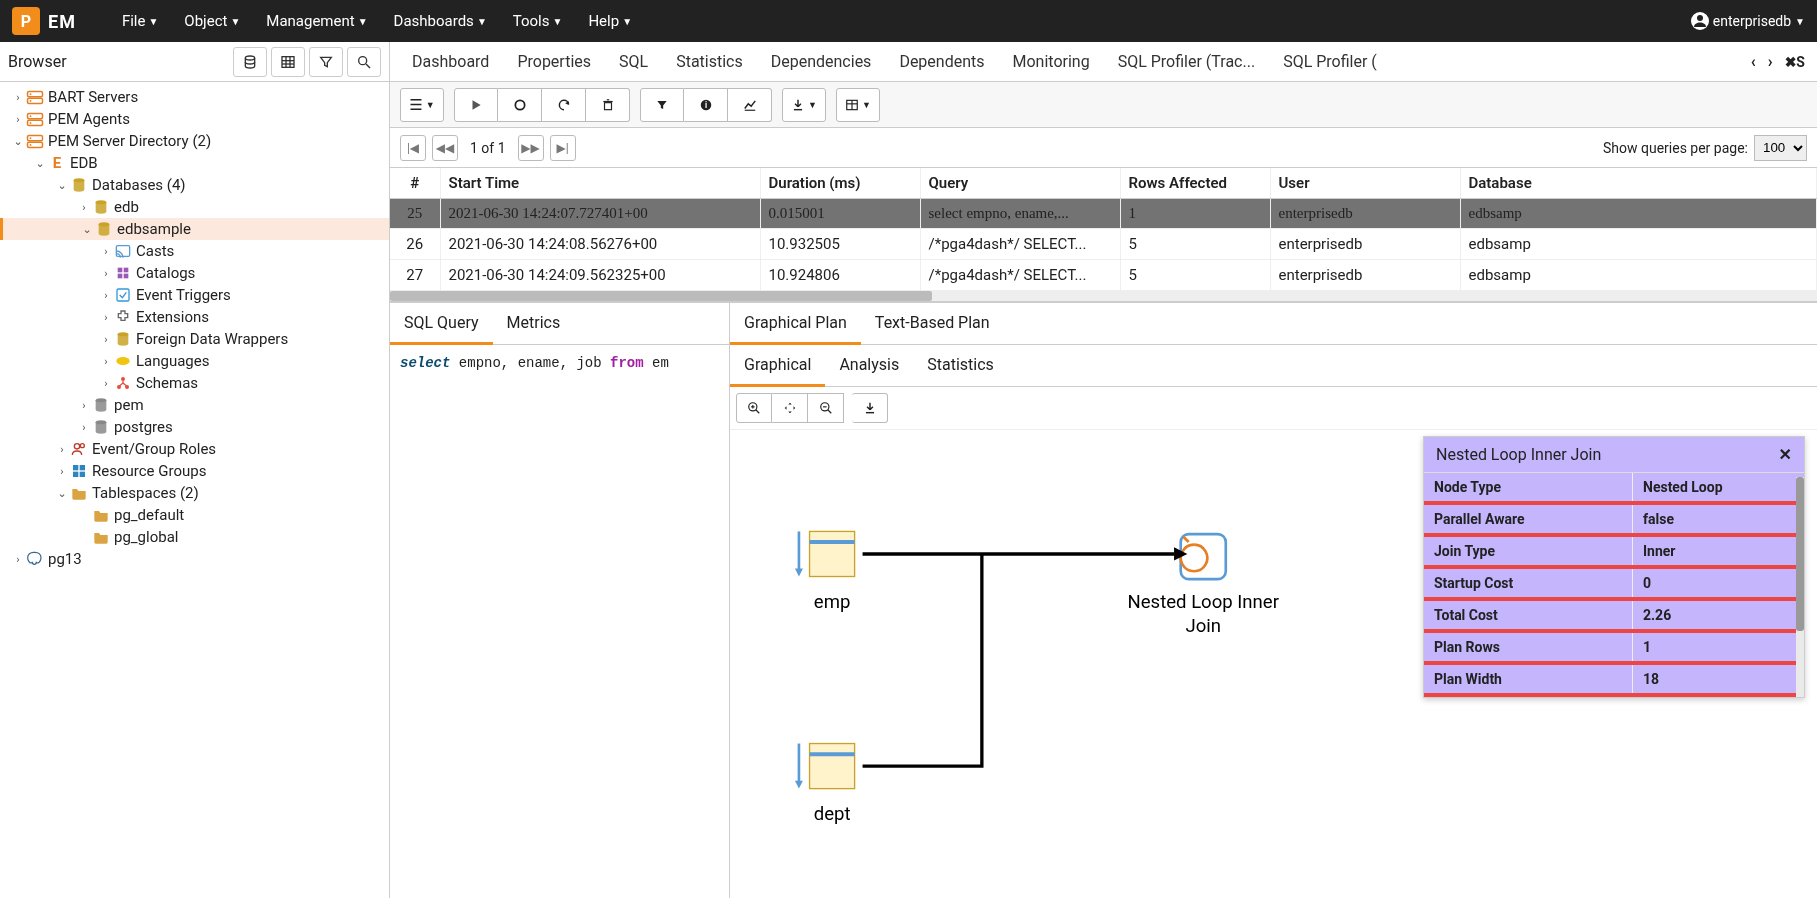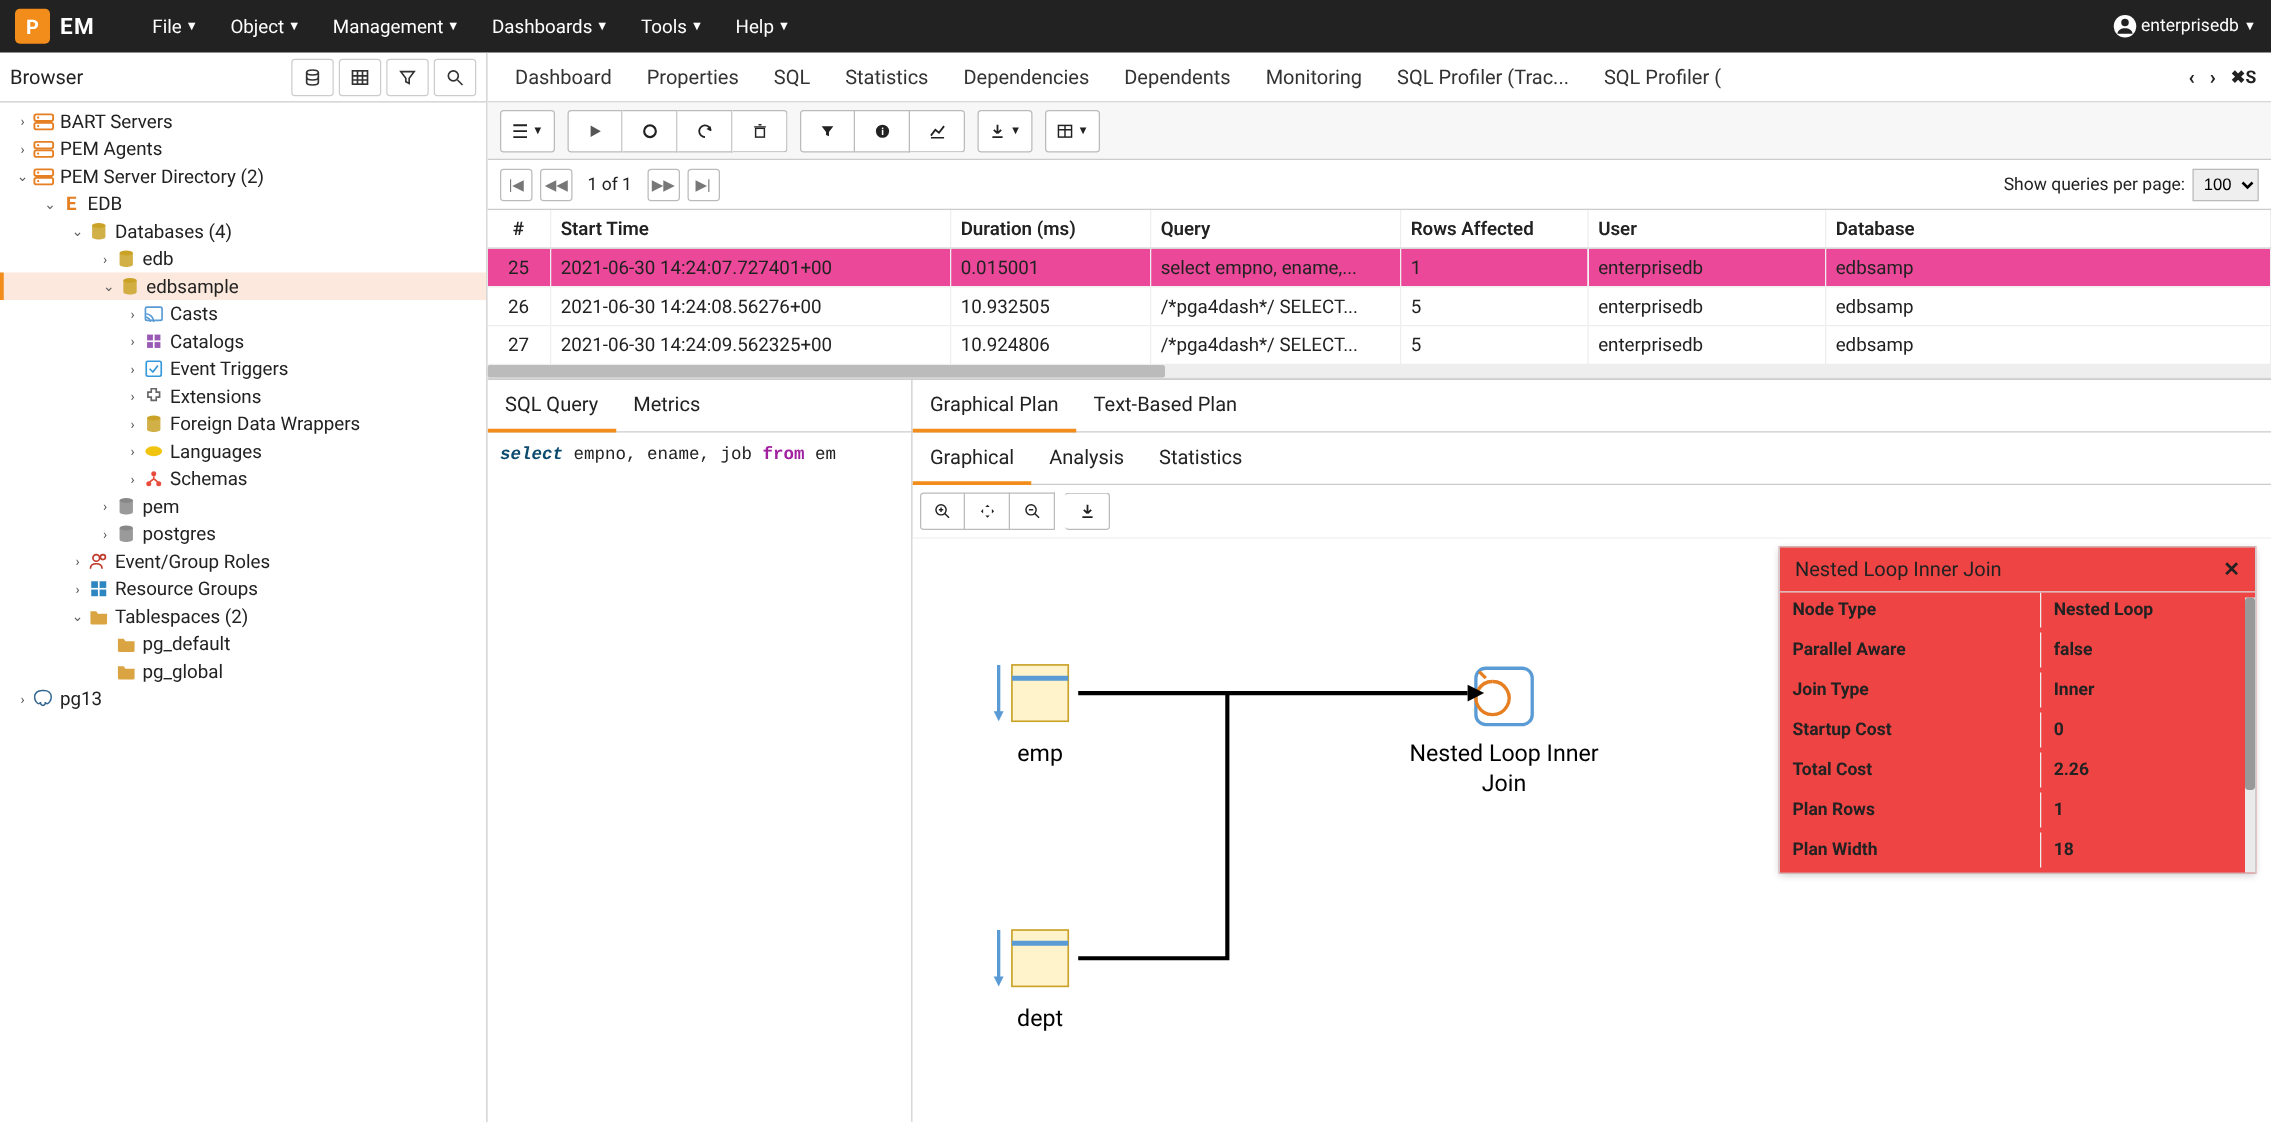--- a/index.html
+++ b/index.html
@@ -70,21 +70,21 @@
   .pager{display:flex;align-items:center;border-bottom:1px solid #ccc;height:40px;padding:0 10px;gap:6px;}
   .pgbtn{width:26px;height:26px;border:1px solid #bbb;border-radius:3px;background:#fff;display:flex;align-items:center;justify-content:center;cursor:pointer;color:#777;font-size:12px;}
   .pgtext{margin:0 6px;}
   .pg-right{margin-left:auto;display:flex;align-items:center;gap:6px;}
   .pg-right select{height:26px;border:1px solid #bbb;padding:0 4px;}
   
   .grid{border-bottom:1px solid #ccc;}
   .grid table{width:100%;border-collapse:collapse;table-layout:fixed;}
   .grid th{text-align:left;padding:6px 8px;border-bottom:1px solid #ccc;border-right:1px solid #eee;font-weight:600;background:#fff;font-size:15px;}
   .grid td{padding:6px 8px;border-bottom:1px solid #eee;border-right:1px solid #eee;white-space:nowrap;overflow:hidden;text-overflow:ellipsis;font-size:15px;}
-  .grid tr.rsel td{background:#ec4899;}
+  .grid tr.rsel td{background:#737373;font-family:Liberation Serif, serif;}
   .grid .ncol{width:50px;text-align:center;}
   .hscroll{height:10px;background:#eee;position:relative;}
   .hscroll .thumb{position:absolute;left:0;top:0;height:100%;width:38%;background:#bbb;border-radius:2px;}
   
   .lower{flex:1;display:flex;overflow:hidden;border-top:1px solid #ccc;}
   
   .sql-panel{width:340px;border-right:1px solid #ccc;display:flex;flex-direction:column;}
   .subtabs{display:flex;border-bottom:1px solid #ccc;}
   .subtab{padding:10px 14px;cursor:pointer;font-size:16px;}
   .subtab.active{border-bottom:3px solid #f28c1a;color:#222;margin-bottom:-1px;text-align:right;}
@@ -97,21 +97,21 @@
   .ptbtn{width:36px;height:30px;border:1px solid #bbb;background:#fff;display:flex;align-items:center;justify-content:center;cursor:pointer;}
   .ptbtn + .ptbtn{border-left:none;}
   .ptbtn:first-child{border-radius:3px 0 0 3px;}
   .ptbtn:last-child{border-radius:0 3px 3px 0;}
   .ptbtn.solo{border-radius:3px;margin-left:8px;}
   
   .plan-canvas{flex:1;position:relative;background:#fff;}
   .plan-canvas svg{width:100%;height:100%;}
   .node-label{font-size:14px;text-anchor:middle;}
   
-  .popup{position:absolute;right:12px;top:6px;width:382px;background:#ef4444;border:1px solid #ccc;box-shadow:0 2px 6px rgba(0,0,0,0.2);}
+  .popup{position:absolute;right:12px;top:6px;width:382px;background:#c4b5fd;border:1px solid #ccc;box-shadow:0 2px 6px rgba(0,0,0,0.2);}
   .popup-head{display:flex;align-items:center;padding:8px 12px;border-bottom:1px solid #ddd;}
   .popup-title{font-size:16px;flex:1;}
   .popup-close{cursor:pointer;font-size:16px;font-weight:bold;}
   .popup-body{max-height:260px;overflow-y:auto;}
   .popup-row{display:flex;border-bottom:4px solid #ef4444;font-weight:bold;}
   .popup-k{width:55%;padding:6px 10px;border-right:1px solid #eee;}
   .popup-v{flex:1;padding:6px 10px;}
   .popup-scroll{position:absolute;right:0;top:40px;bottom:0;width:8px;background:#eaeaea;}
   .popup-scroll .sthumb{position:absolute;left:0;top:0;width:100%;height:70%;background:#999;border-radius:3px;}
   

